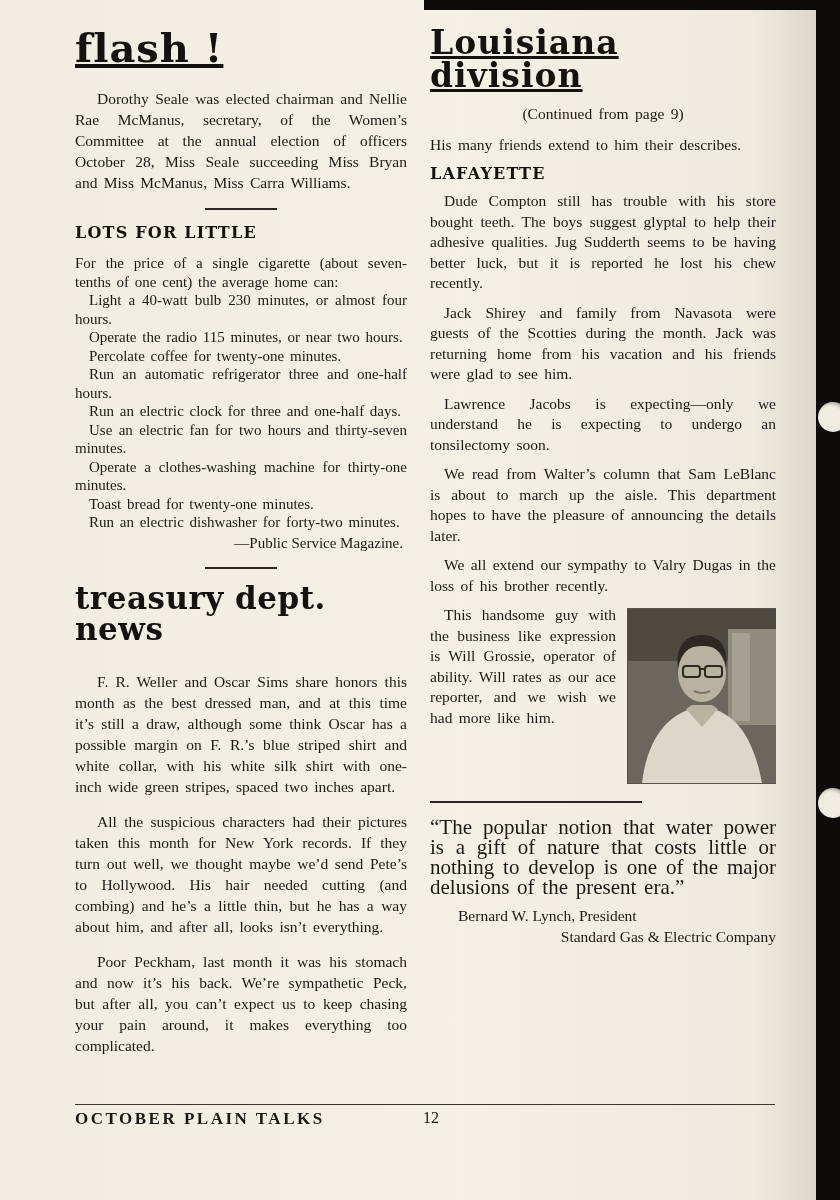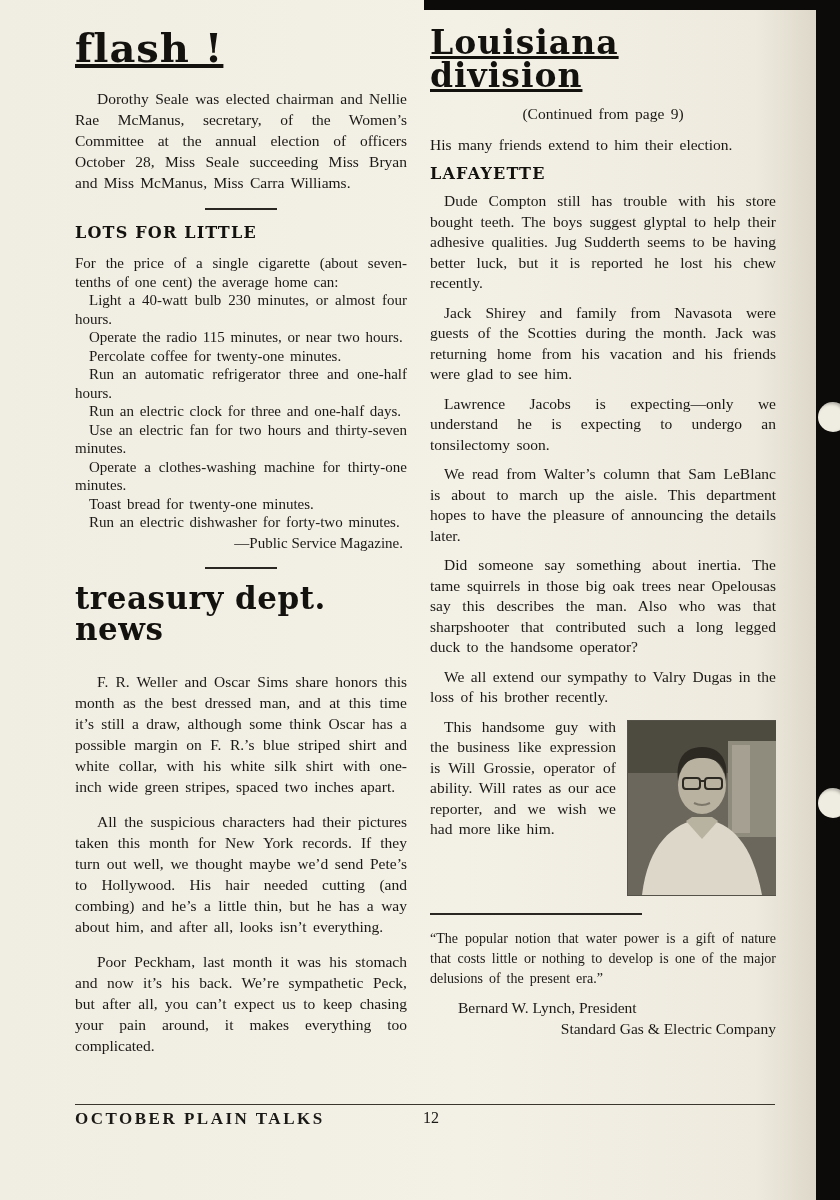--- a/index.html
+++ b/index.html
@@ -38,21 +38,21 @@
   .rule-long{width:212px;border-top:2px solid #2a2722;margin:16px 0 14px 0;}
 
   .r-para{font-size:15.5px;line-height:20.5px;word-spacing:2.5px;text-indent:14px;margin-bottom:9px;}
   .no-indent{text-indent:0;}
   .centered{text-align:center;text-indent:0;margin-bottom:10px;font-size:15.5px;}
 
   .grossie{margin-top:4px;overflow:hidden;}
   .photo{float:right;width:148px;height:174px;margin:4px 0 2px 12px;background:#6b675c;box-shadow:0 0 0 1px #55524a;}
   .photo svg{display:block;width:100%;height:100%;}
 
-  .quote{font-size:14px;line-height:20px;word-spacing:2.5px;}
+  .quote{font-size:21px;line-height:20px;word-spacing:2.5px;}
   .byline{font-size:15.5px;line-height:21px;text-align:left;text-indent:28px;margin-top:8px;}
   .byline2{font-size:15.5px;line-height:21px;text-align:right;text-indent:56px;}
 
   .footer{position:absolute;left:75px;top:1104px;width:700px;border-top:1px solid #3a362e;padding-top:4px;}
   .footer-title{font-size:17px;letter-spacing:2.5px;font-weight:bold;color:#1b1915;}
   .footer-page{position:absolute;left:348px;top:4px;font-size:16px;}
 </style>
 </head>
 <body>
 
@@ -86,28 +86,27 @@
 
     <h2 class="headline-lg">treasury dept. news</h2>
     <p class="para" style="margin-bottom:14px;font-family:Liberation Serif, serif;">F. R. Weller and Oscar Sims share honors this month as the best dressed man, and at this time it’s still a draw, although some think Oscar has a possible margin on F. R.’s blue striped shirt and white collar, with his white silk shirt with one-inch wide green stripes, spaced two inches apart.</p>
     <p class="para" style="margin-bottom:14px;">All the suspicious characters had their pictures taken this month for New York records. If they turn out well, we thought maybe we’d send Pete’s to Hollywood. His hair needed cutting (and combing) and he’s a little thin, but he has a way about him, and after all, looks isn’t everything.</p>
     <p class="para">Poor Peckham, last month it was his stomach and now it’s his back. We’re sympathetic Peck, but after all, you can’t expect us to keep chasing your pain around, it makes everything too complicated.</p>
   </div>
 
   <div class="col col-right">
     <h1 class="headline-xl" style="font-size:33px;margin-bottom:12px;">Louisiana division</h1>
     <p class="r-para centered">(Continued from page 9)</p>
-    <p class="r-para no-indent">His many friends extend to him their election.</p>
+    <p class="r-para no-indent">His many friends extend to him their describes.</p>
 
     <h3 class="subhead" style="margin:6px 0 8px;">LAFAYETTE</h3>
     <p class="r-para">Dude Compton still has trouble with his store bought teeth. The boys suggest glyptal to help their adhesive qualities. Jug Sudderth seems to be having better luck, but it is reported he lost his chew recently.</p>
     <p class="r-para">Jack Shirey and family from Navasota were guests of the Scotties during the month. Jack was returning home from his vacation and his friends were glad to see him.</p>
     <p class="r-para">Lawrence Jacobs is expecting—only we understand he is expecting to undergo an tonsilectomy soon.</p>
     <p class="r-para">We read from Walter’s column that Sam LeBlanc is about to march up the aisle. This department hopes to have the pleasure of announcing the details later.</p>
-    <p class="r-para">Did someone say something about inertia. The tame squirrels in those big oak trees near Opelousas say this describes the man. Also who was that sharpshooter that contributed such a long legged duck to the handsome operator?</p>
     <p class="r-para">We all extend our sympathy to Valry Dugas in the loss of his brother recently.</p>
 
     <div class="grossie">
       <div class="photo">
         <svg viewBox="0 0 148 174" preserveAspectRatio="none">
           <rect width="148" height="174" fill="#6b675c"></rect>
           <rect x="0" y="0" width="148" height="52" fill="#4d4a40"></rect>
           <rect x="100" y="20" width="48" height="96" fill="#8f8b7d"></rect>
           <rect x="104" y="24" width="18" height="88" fill="#a5a091"></rect>
           <path d="M14,174 C20,124 44,102 74,97 C104,102 124,122 134,174 Z" fill="#dcd7c8"></path>

